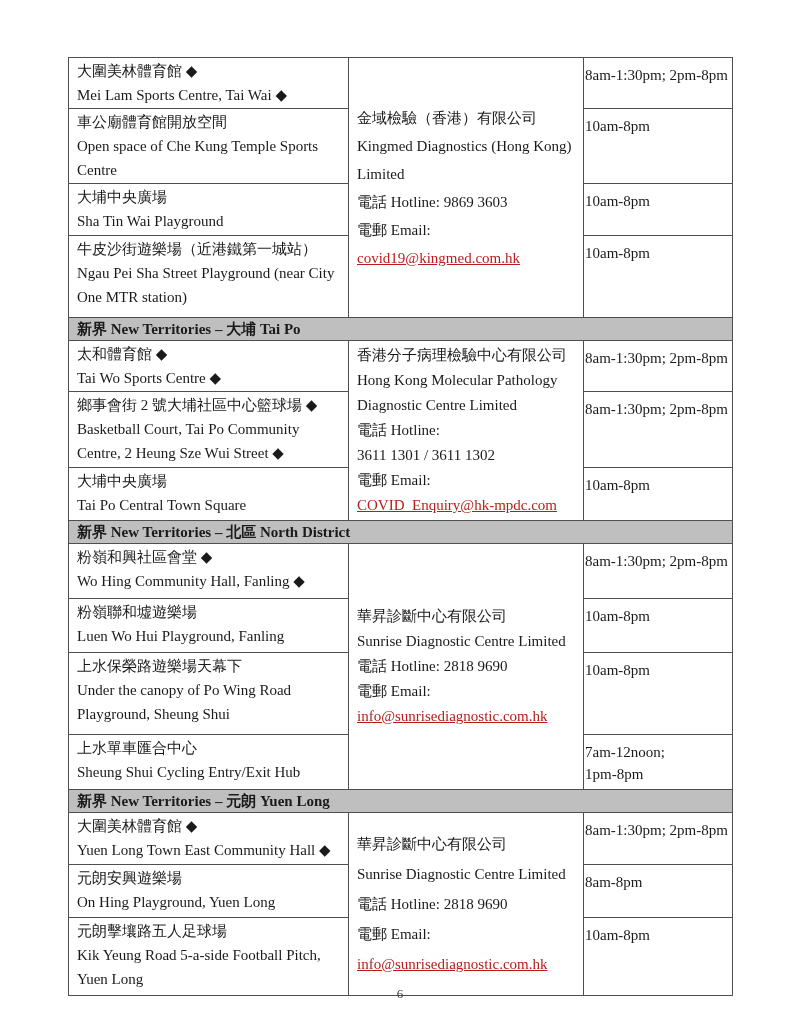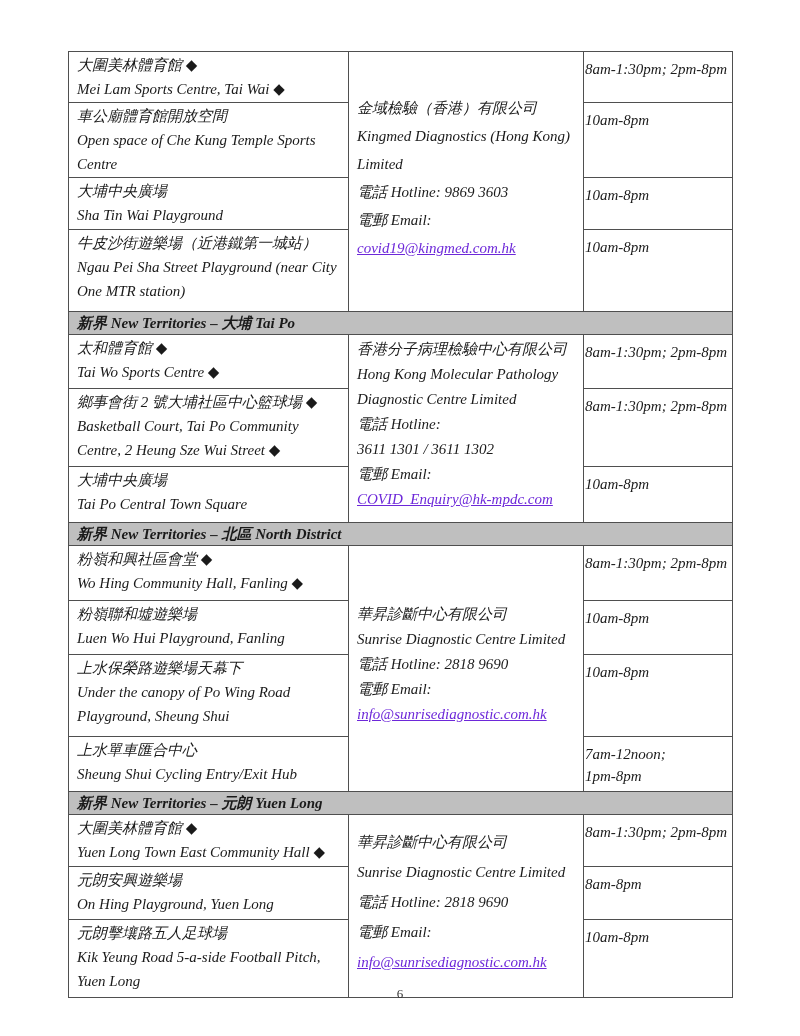--- a/index.html
+++ b/index.html
@@ -11,62 +11,61 @@
   .page{
     position:relative;
     width:800px;
     height:1036px;
     background:#ffffff;
     overflow:hidden;
   }
   table.main{
     position:absolute;
     left:68px;
-    top:51px;
+    top:57px;
     width:664px;
     border-collapse:collapse;
     table-layout:fixed;
-    font-style:italic;
   }
   table.main td{
     border:1px solid #4f4f4f;
     font-size:15px;
     overflow:hidden;
   }
   col.c1{width:280px;}
   col.c2{width:235px;}
   col.c3{width:149px;}
 
   td.loc{
     vertical-align:top;
     padding:1px 6px 1px 8px;
     line-height:24px;
   }
   td.provider{
     vertical-align:middle;
-    padding:2px 3px 10px 8px;
+    padding:2px 3px 2px 8px;
   }
   td.provider.lh28{line-height:28px;}
   td.provider.lh25{line-height:25px;}
   td.provider.lh30{line-height:30px;}
   td.hours{
     vertical-align:top;
     text-align:left;
     padding:6px 1px 0 1px;
     line-height:22px;
     white-space:pre-line;
   }
   tr.section-header td{
     background:#bfbfbf;
     font-weight:bold;
     padding:1px 8px;
     line-height:20px;
   }
   a.email-link{
-    color:#6d28d9;
+    color:#b91c1c;
     text-decoration:underline;
     cursor:pointer;
   }
   .page-number{
     position:absolute;
     left:68px;
     top:986px;
     width:664px;
     text-align:center;
     font-size:13px;

